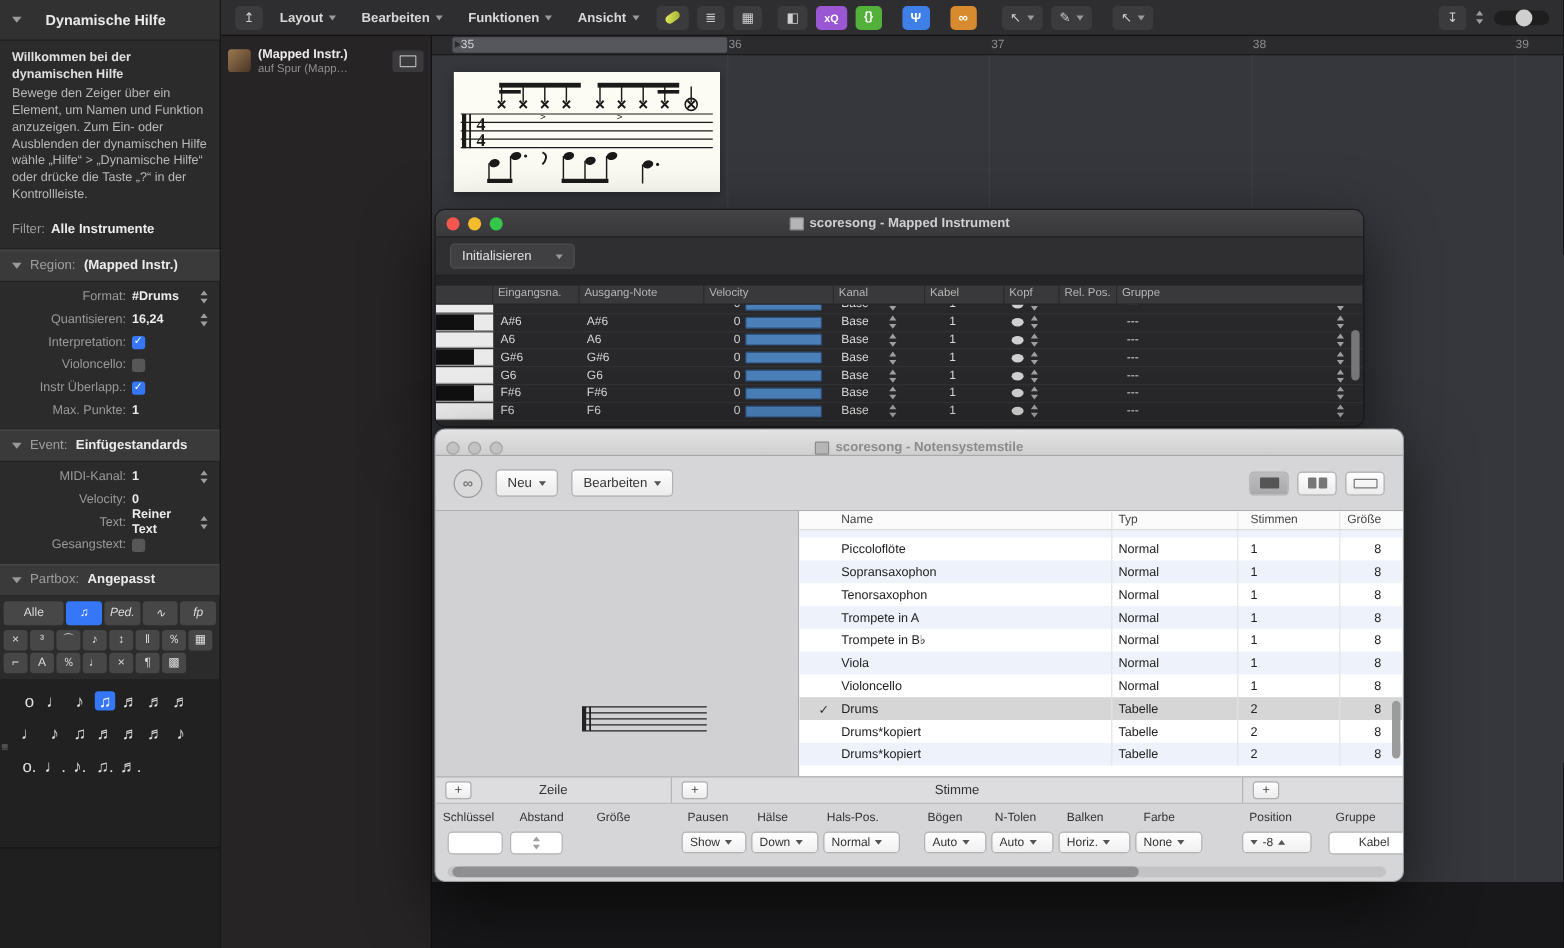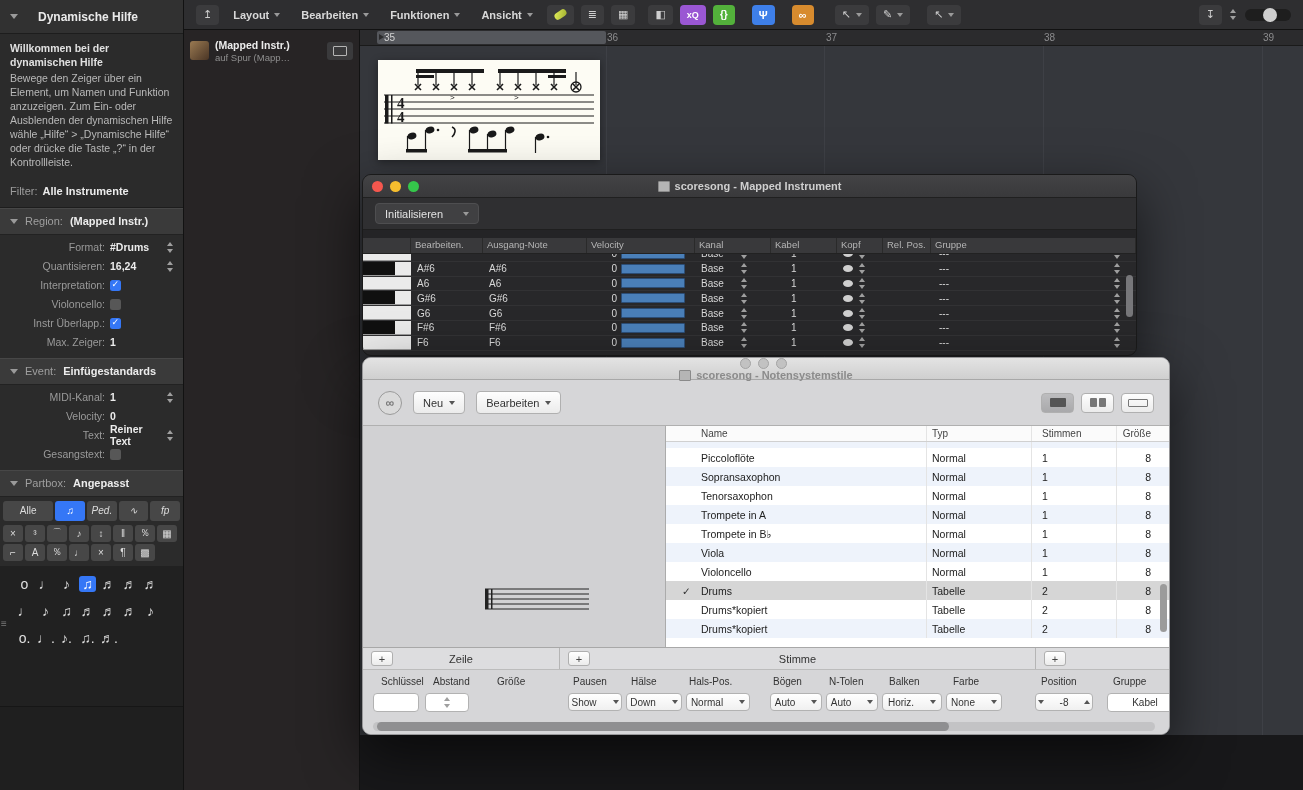--- a/index.html
+++ b/index.html
@@ -124,22 +124,22 @@
   .cell.ci{padding-left:6px;} .cell.co{padding-left:6px;}
   .velnum{width:30px;text-align:right;flex:none;}
   .velbar{width:62px;height:8px;background:#4a7fb8;border:1px solid #2c4e77;border-radius:1px;margin-left:4px;}
   .cell.cn{padding-left:6px;} .cell.cn .stp{margin-left:auto;margin-right:22px;}
   .cell.cb2{padding-left:20px;}
   .oval{width:10px;height:7px;background:#cfcfcf;border-radius:50%;margin:0 5px 0 6px;}
   .cell.cg{padding-left:8px;} .cell.cg .stp{margin-left:auto;margin-right:14px;}
   .w1-scroll{position:absolute;right:3px;top:100px;width:7px;height:42px;background:#77777a;border-radius:4px;}
 
   #win2{left:362px;top:357px;width:808px;height:378px;background:#d4d4d6;border:1px solid #98989a;box-sizing:border-box;color:#333;}
-  .w2-title{height:21px;background:linear-gradient(#e3e3e3,#cfcfcf);display:flex;align-items:center;
-            padding:0 9px;border-bottom:1px solid #a8a8a8;flex-direction:column;}
+  .w2-title{height:21px;background:linear-gradient(#e3e3e3,#cfcfcf);display:flex;align-items:flex-end;
+            padding:0 9px;border-bottom:1px solid #a8a8a8;}
   .glight{background:#c2c2c2;border:1px solid #a3a3a3;box-sizing:border-box;}
   .w2-titletext{flex:1;display:flex;align-items:center;justify-content:center;font-size:11px;color:#8b8b8b;font-weight:bold;}
   .w2-toolbar{height:46px;background:#d6d6d8;display:flex;align-items:center;gap:11px;padding:0 15px;
               border-bottom:1px solid #b0b0b0;box-sizing:border-box;}
   .linkbtn{width:24px;height:24px;border-radius:50%;border:1.5px solid #9a9a9a;background:#dadada;color:#787878;
            display:flex;align-items:center;justify-content:center;font-size:12px;font-weight:bold;box-sizing:border-box;}
   .lightbtn{height:21px;background:linear-gradient(#fefefe,#ebebeb);border:1px solid #b0b0b0;border-radius:4px;
             font-size:11px;color:#333;display:flex;align-items:center;gap:6px;padding:0 9px;}
   .seg{margin-left:auto;display:flex;gap:7px;}
   .segbtn{width:33px;height:20px;background:linear-gradient(#fefefe,#ebebeb);border:1px solid #b0b0b0;border-radius:4px;
@@ -171,21 +171,21 @@
   .psec:last-child{border-right:0;}
   .plusbtn{width:22px;height:15px;background:linear-gradient(#fff,#ececec);border:1px solid #afafaf;border-radius:3px;
            margin-left:8px;font-size:11px;color:#444;display:flex;align-items:center;justify-content:center;box-sizing:border-box;}
   .plabel{position:absolute;left:50%;transform:translateX(-50%);font-size:11px;color:#333;}
   .hdrrow{position:relative;height:17px;margin-top:6px;font-size:10px;color:#333;}
   .hl2{position:absolute;top:0;white-space:nowrap;}
   .ctrlrow{position:relative;height:28px;}
   .wbox{position:absolute;height:19px;background:#fff;border:1px solid #b2b2b2;border-radius:4px;box-sizing:border-box;
         display:flex;align-items:center;justify-content:center;font-size:10px;color:#333;}
   .ddp{position:absolute;height:18px;background:linear-gradient(#fff,#f0f0f0);border:1px solid #b2b2b2;border-radius:4px;
-       font-size:10px;color:#333;display:flex;align-items:center;gap:16px;padding:0 6px;box-sizing:border-box;justify-content:center;}
+       font-size:10px;color:#333;display:flex;align-items:center;gap:4px;padding:0 6px;box-sizing:border-box;justify-content:flex-start;}
   .hscroll{position:absolute;left:10px;right:14px;bottom:5px;height:9px;background:#c3c3c5;border-radius:5px;}
   .hthumb{position:absolute;left:4px;top:0;width:572px;height:9px;background:#8f8f91;border-radius:5px;}
 </style>
 </head>
 <body>
 
 <div id="app">
 
   <div class="sidebar abs">
     <div class="sb-head">
@@ -226,21 +226,21 @@
         <span class="plbl">Violoncello:</span>
         <span class="cb"></span>
           <span class="fill"></span>
       </div>
       <div class="prow">
         <span class="plbl">Instr Überlapp.:</span>
         <span class="cb on"></span>
           <span class="fill"></span>
       </div>
       <div class="prow">
-        <span class="plbl">Max. Zeiger:</span>
+        <span class="plbl">Max. Punkte:</span>
         <span class="pval">1</span>
       </div>
     </div>
 
     <div class="sb-sect">
       <span class="chevd"></span>
       <span>Event:</span>
       <span class="val">Einfügestandards</span>
     </div>
     <div class="sb-rows">
@@ -489,21 +489,21 @@
     </div>
     <div class="w1-toolbar">
       <div class="initbtn">
         <span>Initialisieren</span>
         <span class="dda"></span>
       </div>
     </div>
     <div class="w1-gap"></div>
     <div class="w1-header">
       <div class="hc ck"></div>
-      <div class="hc ci">Bearbeiten.</div>
+      <div class="hc ci">Eingangsna.</div>
       <div class="hc co">Ausgang-Note</div>
       <div class="hc cv">Velocity</div>
       <div class="hc cn">Kanal</div>
       <div class="hc cb2">Kabel</div>
       <div class="hc ch">Kopf</div>
       <div class="hc cr">Rel. Pos.</div>
       <div class="hc cg">Gruppe</div>
     </div>
     <div class="w1-rows">
 
@@ -815,21 +815,21 @@
         </div>
         <div class="psec" style="width:476px">
           <div class="plusbtn">+</div>
           <span class="plabel">Stimme</span>
         </div>
         <div class="psec" style="flex:1">
           <div class="plusbtn">+</div>
         </div>
       </div>
       <div class="hdrrow">
-        <span class="hl2" style="left:18px">Schlüssel</span>
+        <span class="hl2" style="left:6px">Schlüssel</span>
         <span class="hl2" style="left:70px">Abstand</span>
         <span class="hl2" style="left:134px">Größe</span>
         <span class="hl2" style="left:210px">Pausen</span>
         <span class="hl2" style="left:268px">Hälse</span>
         <span class="hl2" style="left:326px">Hals-Pos.</span>
         <span class="hl2" style="left:410px">Bögen</span>
         <span class="hl2" style="left:466px">N-Tolen</span>
         <span class="hl2" style="left:526px">Balken</span>
         <span class="hl2" style="left:590px">Farbe</span>
         <span class="hl2" style="left:678px">Position</span>

